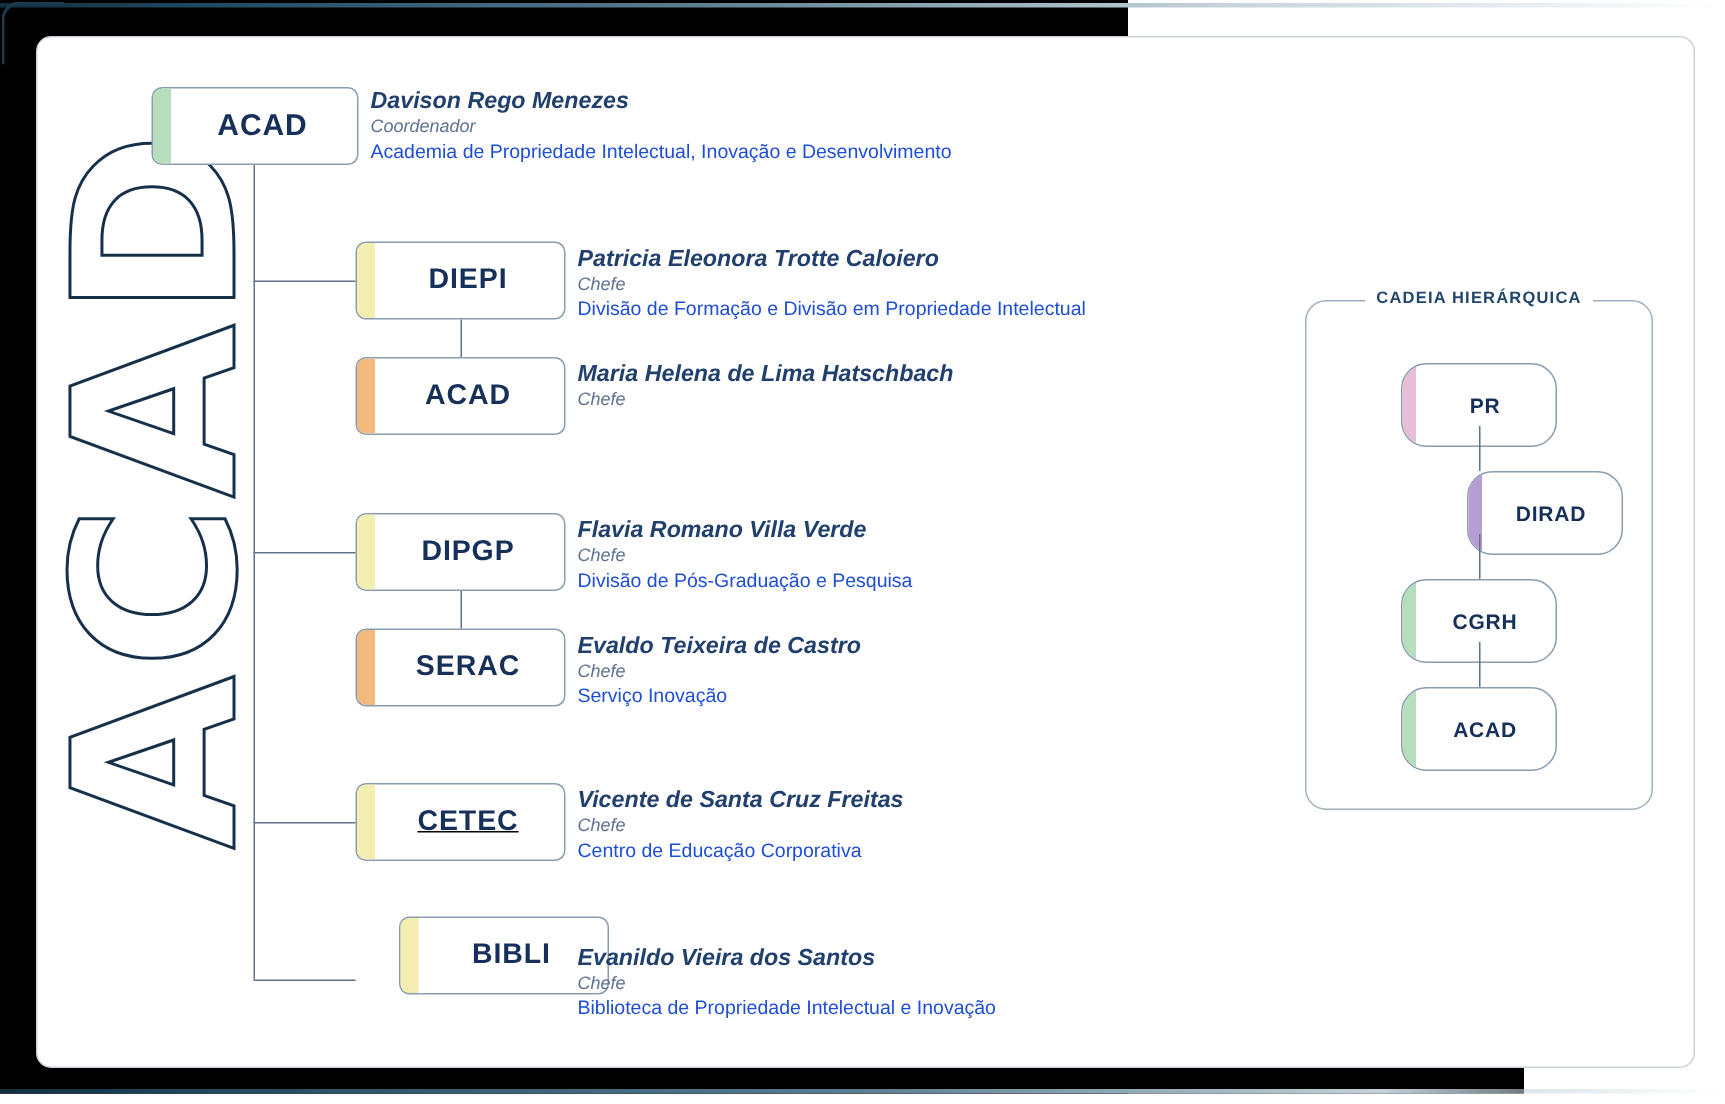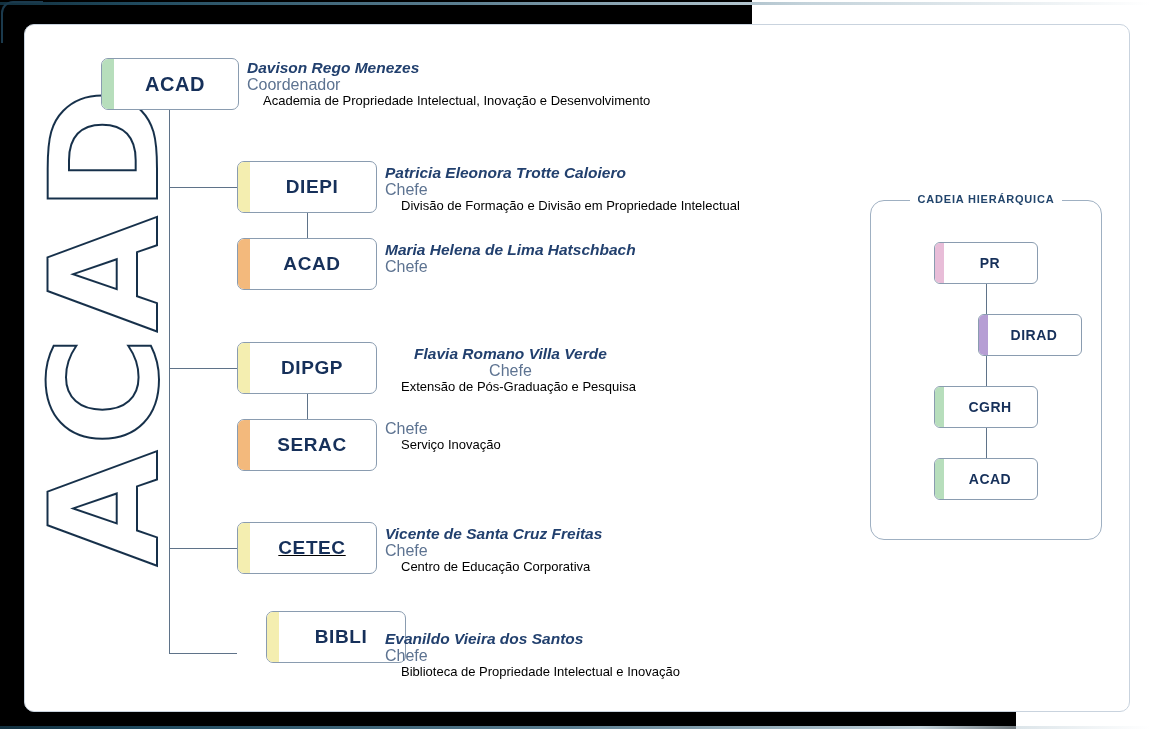--- a/index.html
+++ b/index.html
@@ -147,31 +147,31 @@
   }
   .info .person {
     font-size: 15.5px;
     font-style: italic;
     font-weight: 700;
     color: #22406e;
     line-height: 19px;
     white-space: nowrap;
   }
   .info .role {
-    font-size: 16px;
+    font-size: 12px;
     color: #5d7391;
     line-height: 15px;
     white-space: nowrap;
+    font-style: italic;
   }
   .info .unit {
     font-size: 13px;
-    color: #000000;
+    color: #1d4ed8;
     line-height: 17px;
     white-space: nowrap;
-    margin-left: 16px;
   }
   .info-root { left: 247px; }
 
   
   .line {
     position: absolute;
     background: #5f7389;
   }
   .vline { width: 1px; }
   .hline { height: 1px; }
@@ -199,25 +199,25 @@
     color: #22456c;
   }
   .chain-title span {
     background: #ffffff;
     padding: 0 8px;
   }
   .chain-node {
     position: absolute;
     left: 934px;
     width: 104px;
-    height: 42px;
+    height: 56px;
     box-sizing: border-box;
     background: #ffffff;
     border: 1px solid #8a9cb0;
-    border-radius: 6px;
+    border-radius: 17px;
     display: flex;
     align-items: center;
     justify-content: center;
     overflow: hidden;
   }
   .chain-node .accent {
     position: absolute;
     left: 0; top: 0; bottom: 0;
     width: 9px;
   }
@@ -282,32 +282,33 @@
     <div class="info" style="top:240px;">
       <div class="person">Maria Helena de Lima Hatschbach</div>
       <div class="role">Chefe</div>
     </div>
 
     <div class="node node-lvl2" style="top:342px;">
       <span class="accent" style="background:#f4eeb0"></span>
       <span class="code">DIPGP</span>
     </div>
     <div class="line hline" style="left:169px; top:368px; width:68px;"></div>
-    <div class="info" style="top:344px;text-align:center;">
+    <div class="info" style="top:344px;">
       <div class="person">Flavia Romano Villa Verde</div>
       <div class="role">Chefe</div>
-      <div class="unit">Extensão de Pós-Graduação e Pesquisa</div>
+      <div class="unit">Divisão de Pós-Graduação e Pesquisa</div>
     </div>
 
     <div class="node node-lvl3" style="top:419px;">
       <span class="accent" style="background:#f3b97c"></span>
       <span class="code">SERAC</span>
     </div>
     <div class="line vline" style="left:307px; top:394px; height:25px;"></div>
     <div class="info" style="top:421px;">
+      <div class="person">Evaldo Teixeira de Castro</div>
       <div class="role">Chefe</div>
       <div class="unit">Serviço Inovação</div>
     </div>
 
     <div class="node node-lvl2" style="top:522px;text-decoration:underline;">
       <span class="accent" style="background:#f4eeb0"></span>
       <span class="code">CETEC</span>
     </div>
     <div class="line hline" style="left:169px; top:548px; width:68px;"></div>
     <div class="info" style="top:524px;">

